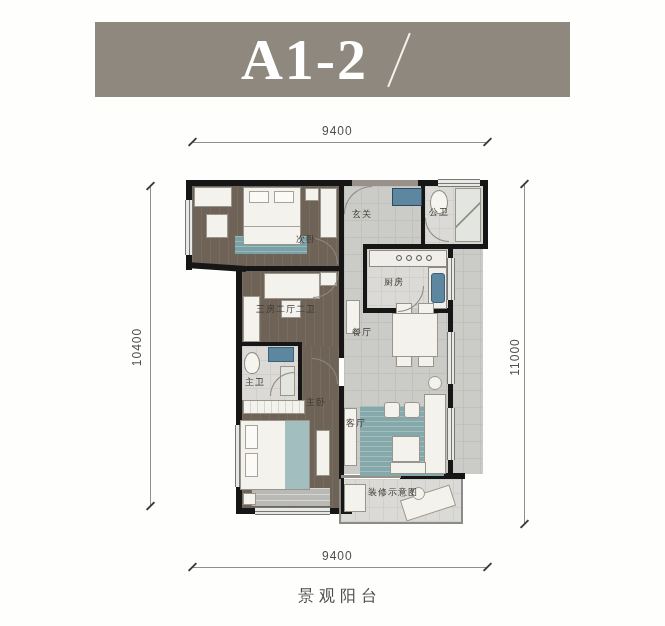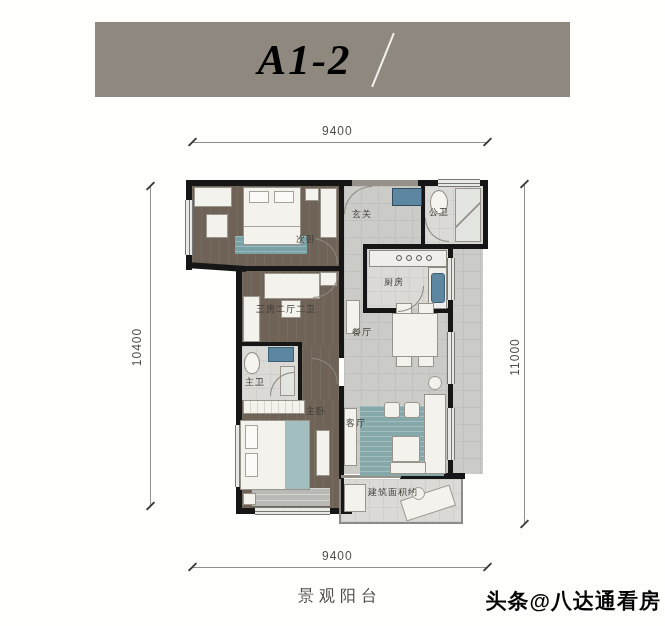--- a/index.html
+++ b/index.html
@@ -2,21 +2,21 @@
 <html><head>
 <meta charset="utf-8">
 <style>
   html,body{margin:0;padding:0;background:#ffffff;}
   #stage{position:relative;width:665px;height:626px;background:#fefefc;overflow:hidden;
          font-family:"Liberation Sans","DejaVu Sans",sans-serif;}
   
   #banner{position:absolute;left:95px;top:22px;width:475px;height:75px;
           display:flex;align-items:center;justify-content:center;}
   #banner .unit{font-family:"Liberation Serif","DejaVu Serif",serif;font-weight:bold;
-                font-size:43px;color:#000000;letter-spacing:2px;line-height:1;font-style:italic;}
+                font-size:58px;color:#ffffff;letter-spacing:2px;line-height:1;}
   #banner .slash{width:2px;height:58px;background:#f3f1ec;transform:rotate(22deg);
                  margin:0 24px 0 30px;}
   #banner .info{display:flex;flex-direction:column;justify-content:center;color:#f5f3ee;}
   #banner .info .l1{font-size:15px;font-weight:bold;letter-spacing:3px;margin-bottom:2px;}
   #banner .info .l2{display:flex;align-items:baseline;}
   #banner .info .pref{font-size:11px;letter-spacing:1px;margin-right:6px;}
   #banner .info .num{font-size:27px;font-weight:bold;line-height:1;}
   #banner .info sup{font-size:11px;margin-left:1px;transform:translateY(-8px);display:inline-block;}
   
   .wall{position:absolute;background:#161616;}
@@ -213,20 +213,19 @@
   <div class="arc" style="left:425px;top:218px;width:24px;height:24px;transform:rotate(270deg);"></div>
   <div class="arc" style="left:398px;top:286px;width:26px;height:26px;transform:rotate(180deg);"></div>
 
   <span class="rlabel" style="left:296px;top:233px;">次卧</span>
   <span class="rlabel" style="left:352px;top:208px;">玄关</span>
   <span class="rlabel" style="left:429px;top:206px;">公卫</span>
   <span class="rlabel" style="left:384px;top:276px;">厨房</span>
   <span class="rlabel" style="left:256px;top:303px;">三房二厅二卫</span>
   <span class="rlabel" style="left:245px;top:376px;">主卫</span>
   <span class="rlabel" style="left:352px;top:326px;">餐厅</span>
-  <span class="rlabel" style="left:306px;top:405px;">主卧</span>
+  <span class="rlabel" style="left:306px;top:396px;">主卧</span>
   <span class="rlabel" style="left:346px;top:417px;">客厅</span>
-  <span class="rlabel" style="left:368px;top:486px;">建筑面积约</span>
+  <span class="rlabel" style="left:368px;top:486px;">装修示意图</span>
 
   <div id="caption">景观阳台</div>
-  <div id="watermark">头条@八达通看房</div>
 
 </div>
 
 </body></html>

